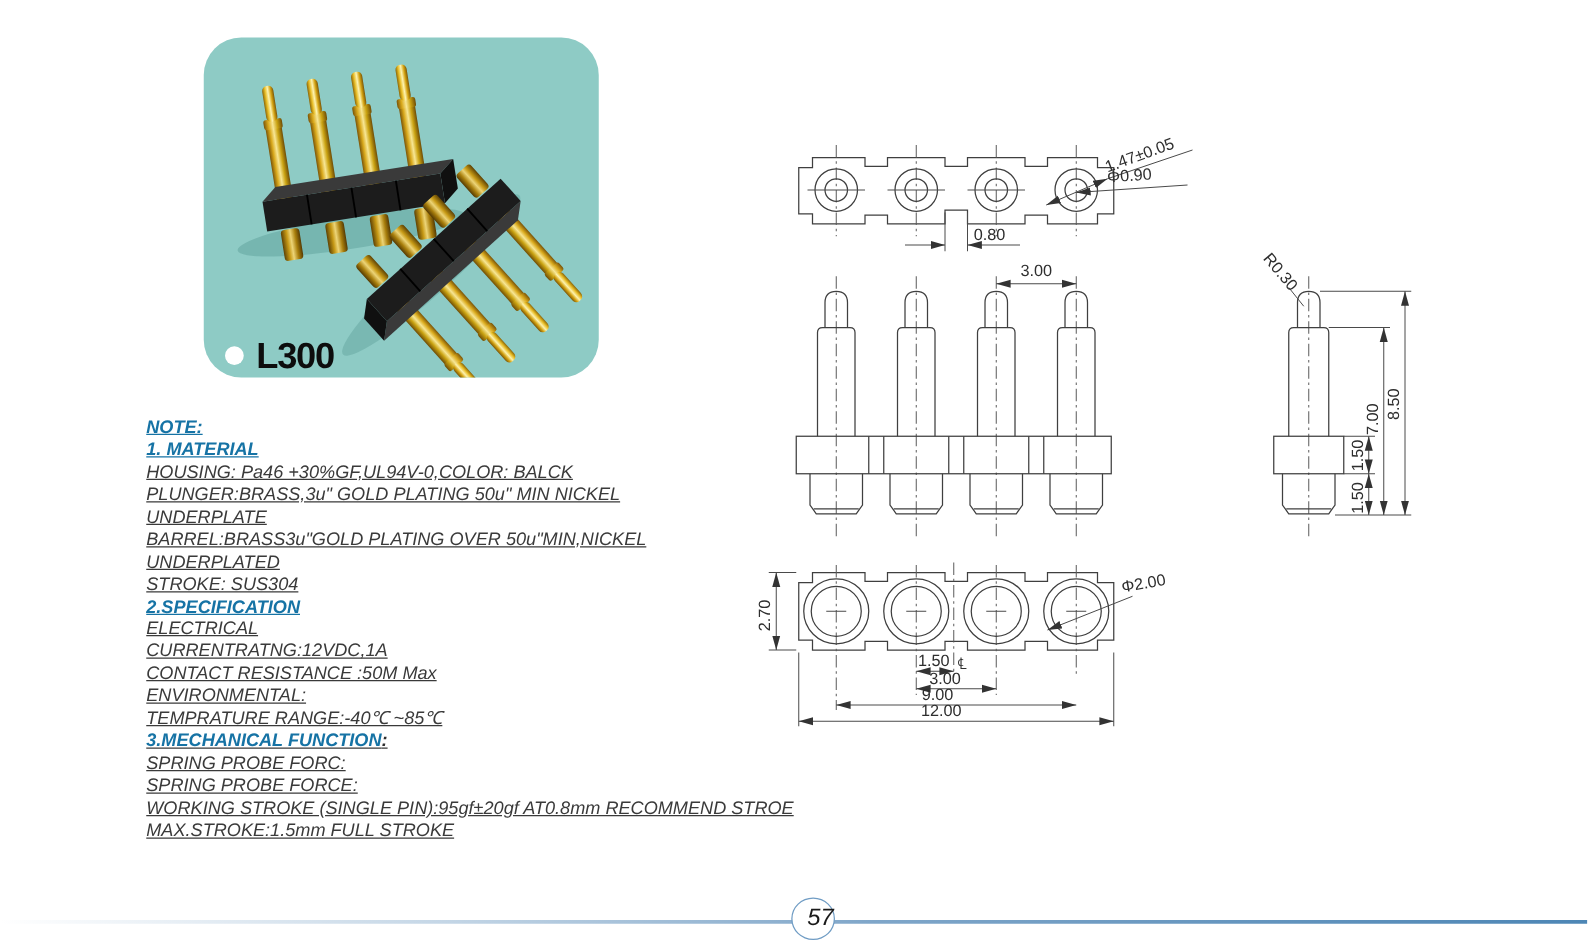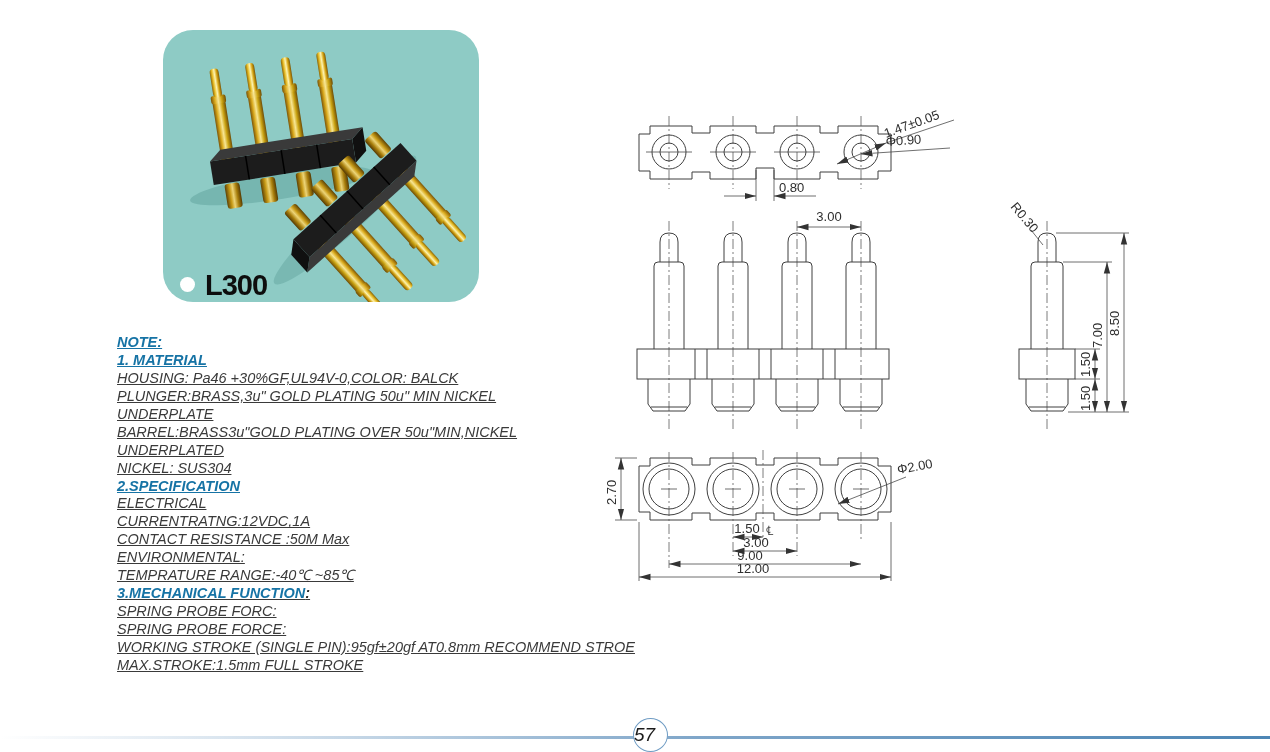--- a/index.html
+++ b/index.html
@@ -26,21 +26,21 @@
   .drawing text{font-family:"Liberation Sans",sans-serif;font-size:13px;fill:#2e2e2e;}
   .ol{fill:none;stroke:#3f3f3f;stroke-width:1;}
   .cl{fill:none;stroke:#5a5a5a;stroke-width:0.8;stroke-dasharray:10 3 2 3;}
   .dl{fill:none;stroke:#4a4a4a;stroke-width:0.8;}
 
   
   .footline{position:absolute;left:0;top:736px;width:1270px;height:3px;
             background:linear-gradient(to right,rgba(150,180,210,0),#c4d6e6 28%,#7fa6c9 55%,#4d86b5 100%);}
   .badge{position:absolute;left:633px;top:718px;width:33px;height:32px;background:#fff;
          border:1.5px solid #6f9cc4;border-radius:50%;display:flex;align-items:center;
-         justify-content:flex-start;font-style:italic;font-size:19px;color:#1a1a1a;z-index:2;}
+         justify-content:flex-end;font-style:italic;font-size:19px;color:#1a1a1a;z-index:2;}
 </style>
 </head>
 <body>
 
 <div class="page">
 
   <div class="card">
     <svg width="316" height="272" viewBox="0 0 316 272">
       <defs>
         <linearGradient id="gB" x1="0" y1="0" x2="1" y2="0">
@@ -101,21 +101,21 @@
   </div>
 
   <div class="notes">
     <div class="nl hd">NOTE:</div>
     <div class="nl hd">1. MATERIAL</div>
     <div class="nl">HOUSING: Pa46 +30%GF,UL94V-0,COLOR: BALCK</div>
     <div class="nl">PLUNGER:BRASS,3u" GOLD PLATING 50u" MIN NICKEL</div>
     <div class="nl">UNDERPLATE</div>
     <div class="nl">BARREL:BRASS3u"GOLD PLATING OVER 50u"MIN,NICKEL</div>
     <div class="nl">UNDERPLATED</div>
-    <div class="nl">NICKEL: SUS304</div>
+    <div class="nl">STROKE: SUS304</div>
     <div class="nl hd">2.SPECIFICATION</div>
     <div class="nl">ELECTRICAL</div>
     <div class="nl">CURRENTRATNG:12VDC,1A</div>
     <div class="nl">CONTACT RESISTANCE :50M Max</div>
     <div class="nl">ENVIRONMENTAL:</div>
     <div class="nl">TEMPRATURE RANGE:-40℃ ~85℃</div>
     <div class="nl"><span class="hd">3.MECHANICAL FUNCTION</span><span class="ns">:</span></div>
     <div class="nl">SPRING PROBE FORC:</div>
     <div class="nl">SPRING PROBE FORCE:</div>
     <div class="nl">WORKING STROKE (SINGLE PIN):95gf±20gf AT0.8mm RECOMMEND STROE</div>

